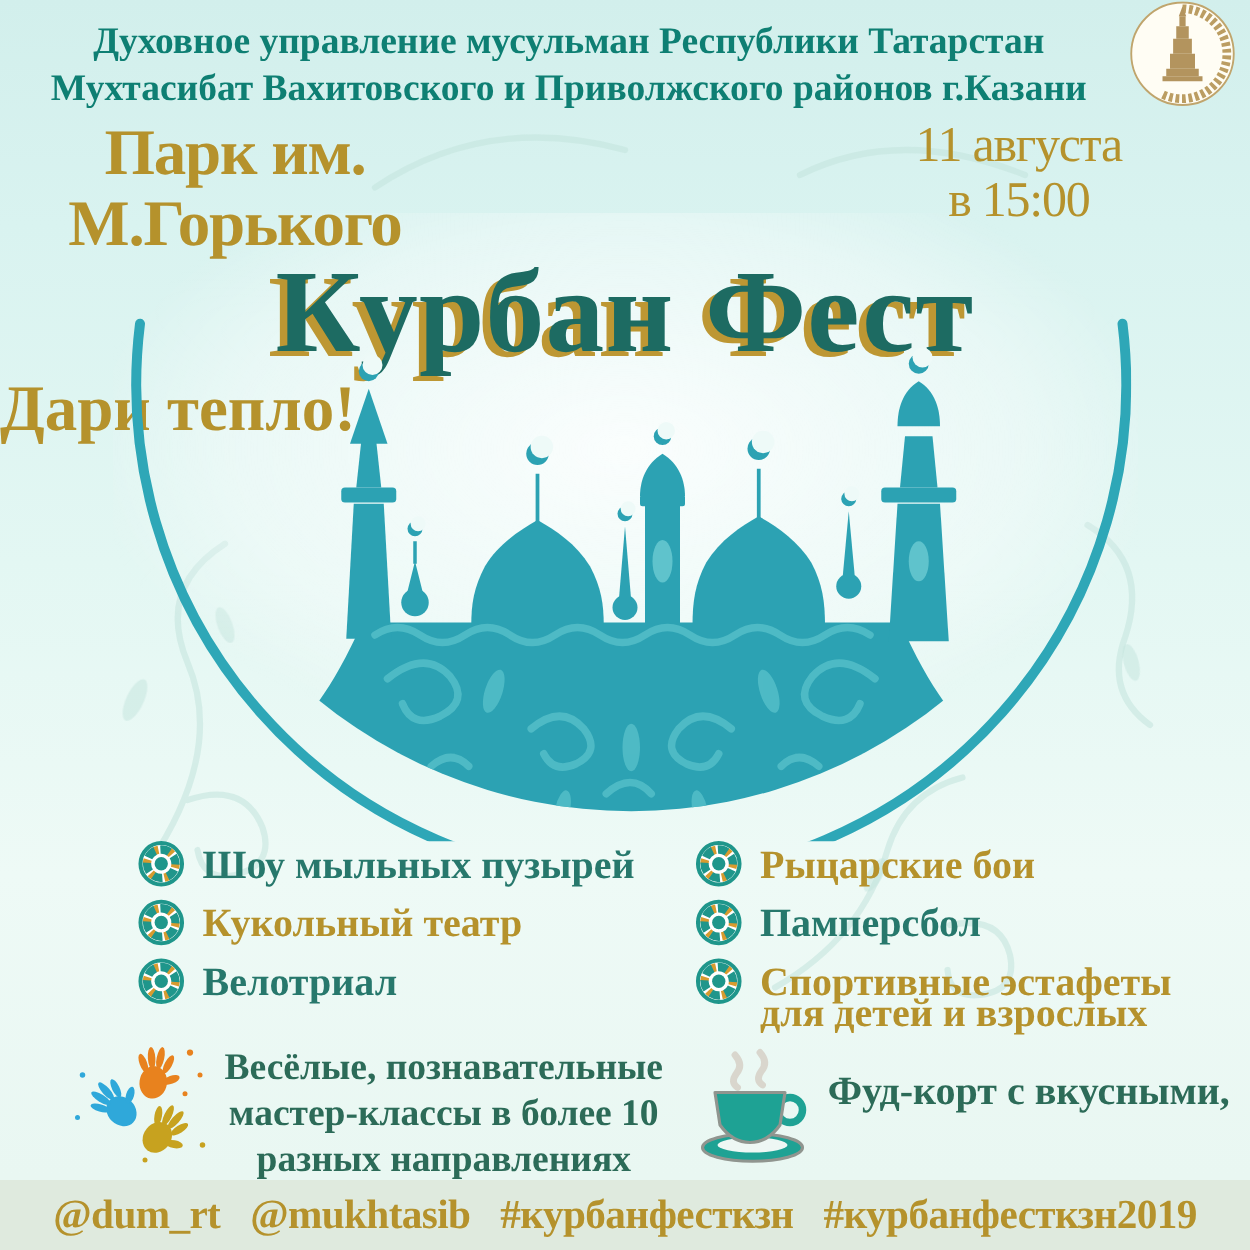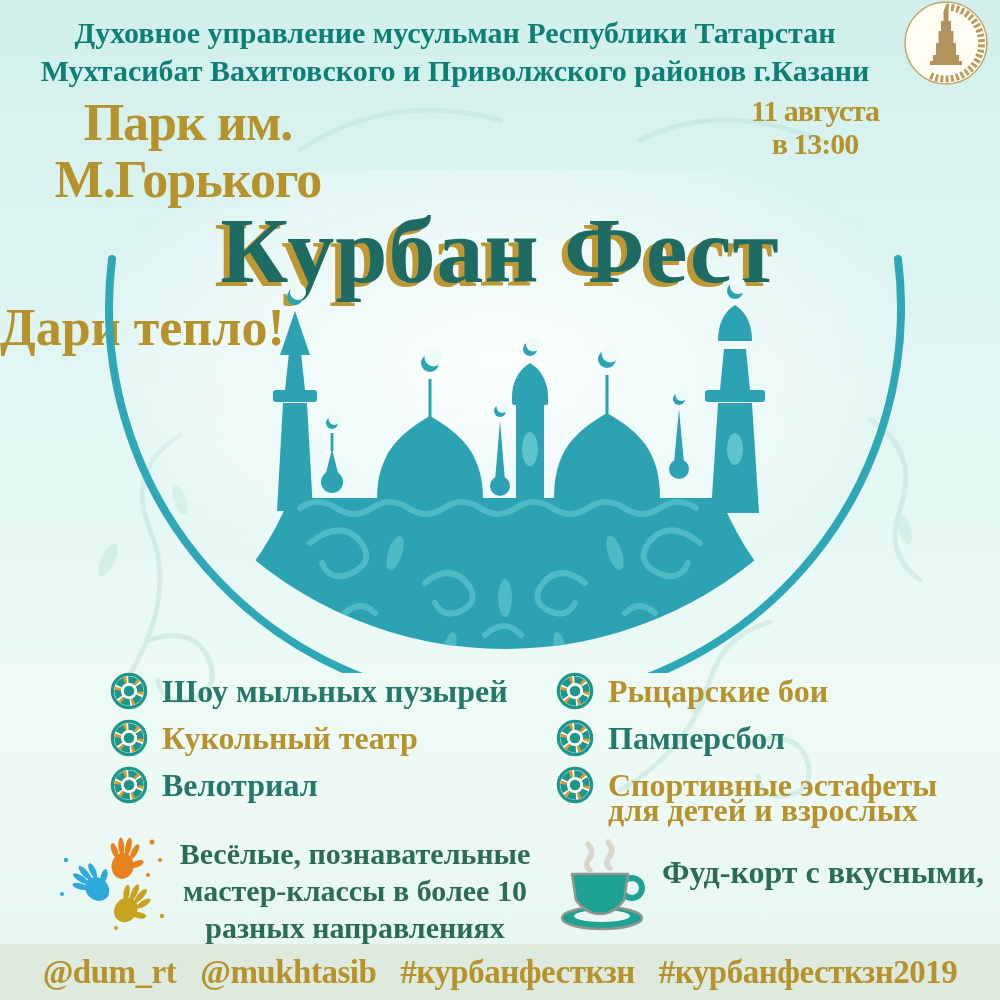--- a/index.html
+++ b/index.html
@@ -12,21 +12,21 @@
     background:radial-gradient(ellipse at 50% 45%, rgba(255,255,255,.85) 0%, rgba(255,255,255,.35) 55%, rgba(255,255,255,0) 75%);}
   .bg-orn{position:absolute;inset:0;pointer-events:none;}
 
   .org{position:absolute;left:15px;top:14px;width:880px;text-align:center;
     color:#0e7f73;font-weight:bold;font-size:30px;line-height:1.28;}
   .logo{position:absolute;left:899px;top:1px;width:94px;height:86px;}
 
   .place{position:absolute;left:48px;top:94px;width:280px;text-align:center;
     color:#b5922c;font-weight:bold;font-size:52px;line-height:1.1;letter-spacing:-1px;}
   .when{position:absolute;left:690px;top:94px;width:250px;text-align:center;
-    color:#b5922c;font-weight:bold;font-size:30px;line-height:1.1;letter-spacing:-1px;}
+    color:#b5922c;font-weight:normal;font-size:40px;line-height:1.1;letter-spacing:-1px;}
 
   .title{position:absolute;left:0;top:196px;width:1000px;text-align:center;
     color:#1d6b62;font-weight:bold;font-size:94px;letter-spacing:1px;
     text-shadow:-6px 4px 0 #bd9733;}
   .subtitle{position:absolute;left:0;top:298px;width:1000px;text-align:left;
     color:#b5922c;font-weight:bold;font-size:52px;}
 
   .illustration{position:absolute;left:95px;top:253px;width:810px;height:420px;}
 
   .acts{position:absolute;top:672px;left:0;width:1000px;}
@@ -94,21 +94,21 @@
       <rect x="31" y="60" width="32" height="4"></rect>
     </g>
   </svg>
 
   <div class="place">
     <div>Парк им.</div>
     <div>М.Горького</div>
   </div>
   <div class="when">
     <div>11 августа</div>
-    <div>в 13:00</div>
+    <div>в 15:00</div>
   </div>
 
   <div class="title">Курбан Фест</div>
   <div class="subtitle">Дари тепло!</div>
 
   <svg class="illustration" viewBox="0 0 810 420">
     <defs>
       <clipPath id="bowlClip">
           <circle cx="410" cy="0" r="396"></circle>
         </clipPath>

